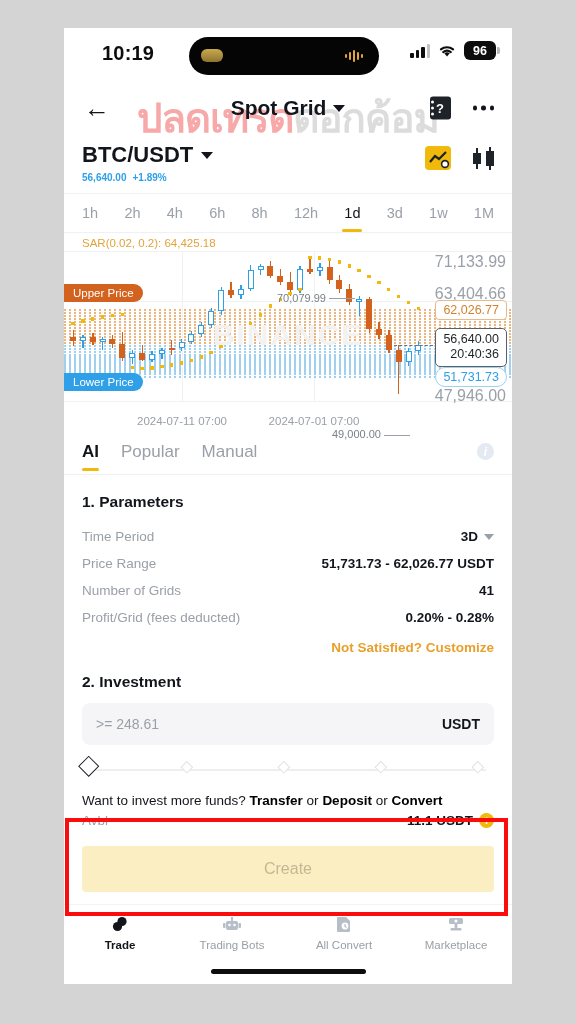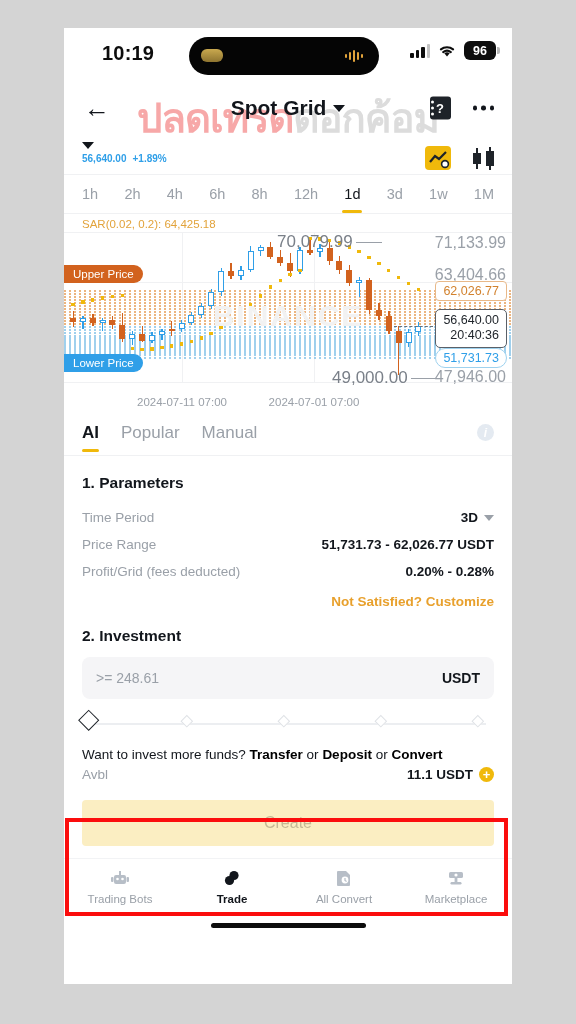--- a/index.html
+++ b/index.html
@@ -198,22 +198,23 @@
     text-align: right; line-height: 1.25; padding: 3px 7px; background:#fff;
   }
   .tag {
     position: absolute; left: 0; z-index: 7;
     font-size: 11.5px; color: #fff; padding: 3px 9px;
     border-radius: 0 12px 12px 0;
   }
   .tag.upper { background: #d2621e; }
   .tag.lower { background: #2f9fe8; }
   .anno {
-    position: absolute; font-size: 17px; color: #7a8089; z-index: 6;
+    position: absolute; font-size: 11px; color: #7a8089; z-index: 6;
     white-space: nowrap;
+    margin-top: 41px;
   }
   .anno .leader {
     display: inline-block; width: 26px; height: 1px;
     background: #9aa0a8; vertical-align: middle; margin-left: 3px;
   }
   .x-label {
     position: absolute; bottom: 2px; font-size: 11.5px; color: #9aa0a8;
     transform: translateX(-50%); z-index: 5;
   }
   .curline {
@@ -382,20 +383,21 @@
       <div class="icon-dots">
           <i></i>
           <i></i>
           <i></i>
         </div>
     </div>
   </div>
 
   <div class="pair-head">
     <div class="pair-name">
+      <span>BTC/USDT</span>
       <span class="caret-d"></span>
     </div>
     <div class="pair-price">
       <span>56,640.00</span><span class="chg">+1.89%</span>
     </div>
     <div class="pair-icons">
       <div class="icon-chartbtn">
         <svg width="26" height="24" viewBox="0 0 26 24">
           <polyline points="5,16 10,10 14,13 21,6" stroke="#1e2329" stroke-width="2.2" fill="none"></polyline>
           <circle cx="20" cy="18" r="3.4" fill="#fff" stroke="#1e2329" stroke-width="1.6"></circle>
@@ -671,20 +673,24 @@
           <span class="pvalue sel">
             <span>3D</span>
             <span class="caret-s"></span>
           </span>
         </div>
         <div class="prow">
           <span class="plabel">Price Range</span>
           <span class="pvalue">51,731.73 - 62,026.77 USDT</span>
         </div>
         <div class="prow">
+          <span class="plabel">Number of Grids</span>
+          <span class="pvalue">41</span>
+        </div>
+        <div class="prow">
           <span class="plabel">Profit/Grid (fees deducted)</span>
           <span class="pvalue">0.20% - 0.28%</span>
         </div>
       </div>
     <div class="customize">Not Satisfied? Customize</div>
   </div>
 
   <div class="section">
     <div class="sec-title">2. Investment</div>
     <div class="inputbox">
@@ -709,42 +715,42 @@
         <span class="plus-circ">+</span>
       </span>
     </div>
   </div>
 
   <div class="create-area">
     <div class="create-btn">Create</div>
   </div>
 
   <div class="botnav" id="botnav">
+      <div class="bn active">
+        <div class="bn-ic">
+          <svg width="20" height="20" viewBox="0 0 20 20">
+            <circle cx="12" cy="7.5" r="4.6" fill="#12161c"></circle>
+            <circle cx="7.5" cy="12.5" r="4.6" fill="#12161c"></circle>
+          </svg>
+        </div>
+        <div class="bn-lb">Trade</div>
+      </div>
       <div class="bn">
         <div class="bn-ic">
           <svg width="20" height="20" viewBox="0 0 20 20">
             <rect x="4" y="7" width="12" height="9" rx="2" fill="#b7bec7"></rect>
             <rect x="9" y="3" width="2" height="4" fill="#b7bec7"></rect>
             <circle cx="7.5" cy="11" r="1.3" fill="#fff"></circle>
             <circle cx="12.5" cy="11" r="1.3" fill="#fff"></circle>
             <rect x="1" y="9" width="2.5" height="5" rx="1" fill="#b7bec7"></rect>
             <rect x="16.5" y="9" width="2.5" height="5" rx="1" fill="#b7bec7"></rect>
           </svg>
         </div>
         <div class="bn-lb">Trading Bots</div>
       </div>
-      <div class="bn active">
-        <div class="bn-ic">
-          <svg width="20" height="20" viewBox="0 0 20 20">
-            <circle cx="12" cy="7.5" r="4.6" fill="#12161c"></circle>
-            <circle cx="7.5" cy="12.5" r="4.6" fill="#12161c"></circle>
-          </svg>
-        </div>
-        <div class="bn-lb">Trade</div>
-      </div>
       <div class="bn">
         <div class="bn-ic">
           <svg width="20" height="20" viewBox="0 0 20 20">
             <path d="M4 3h8l4 4v10a1 1 0 0 1-1 1H4a1 1 0 0 1-1-1V4a1 1 0 0 1 1-1z" fill="#b7bec7"></path>
             <circle cx="11" cy="12" r="3.4" fill="#fff"></circle>
             <path d="M11 10v2.4l1.6 1" stroke="#b7bec7" stroke-width="1.2" fill="none"></path>
           </svg>
         </div>
         <div class="bn-lb">All Convert</div>
       </div>

